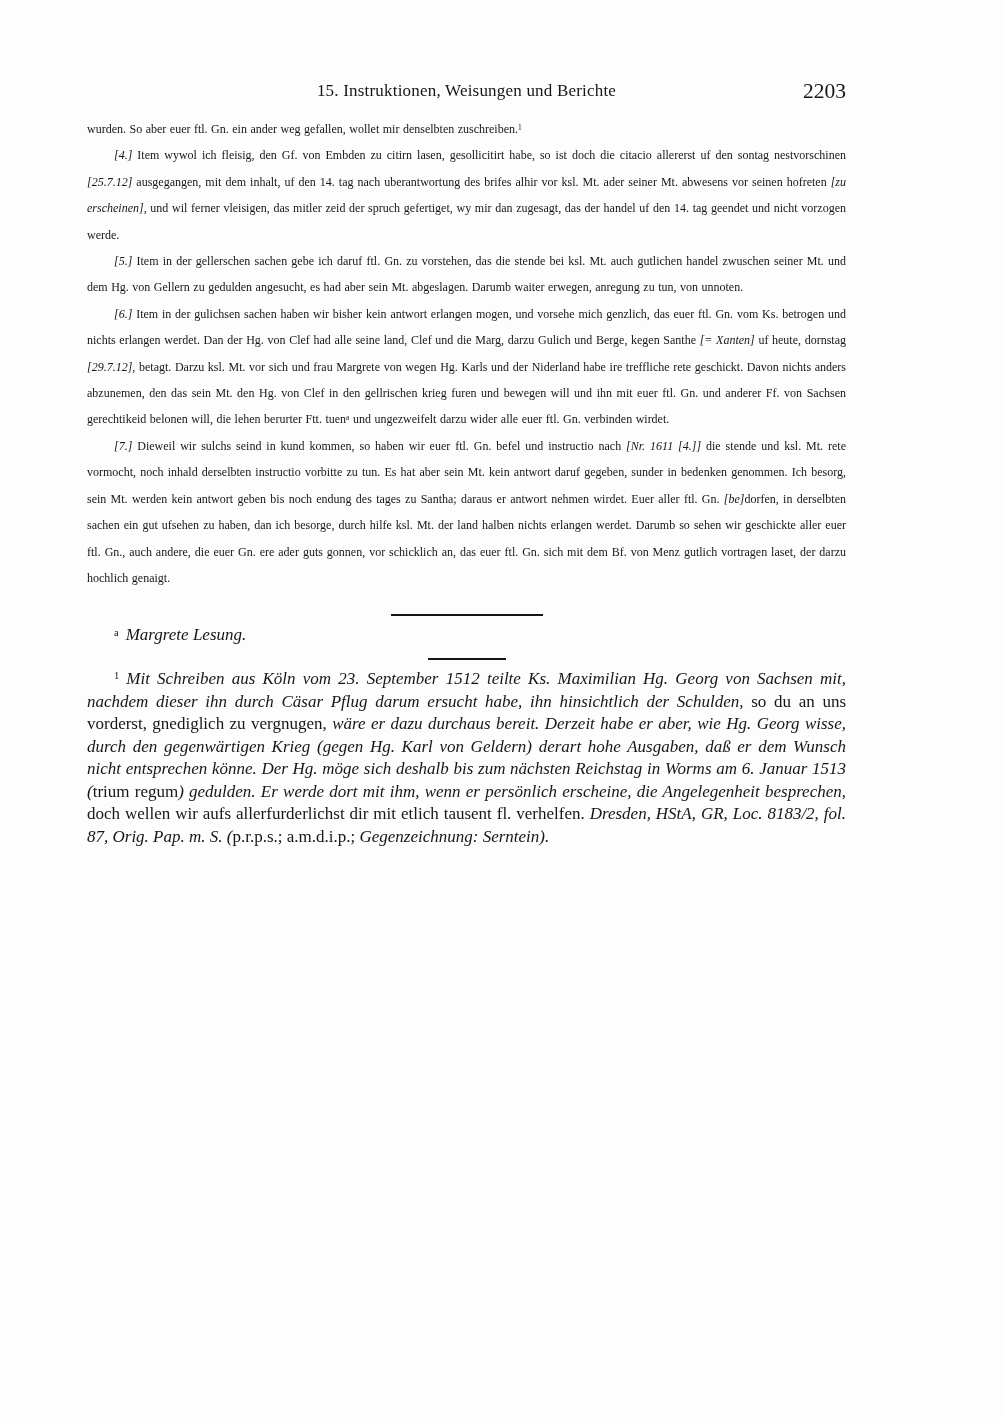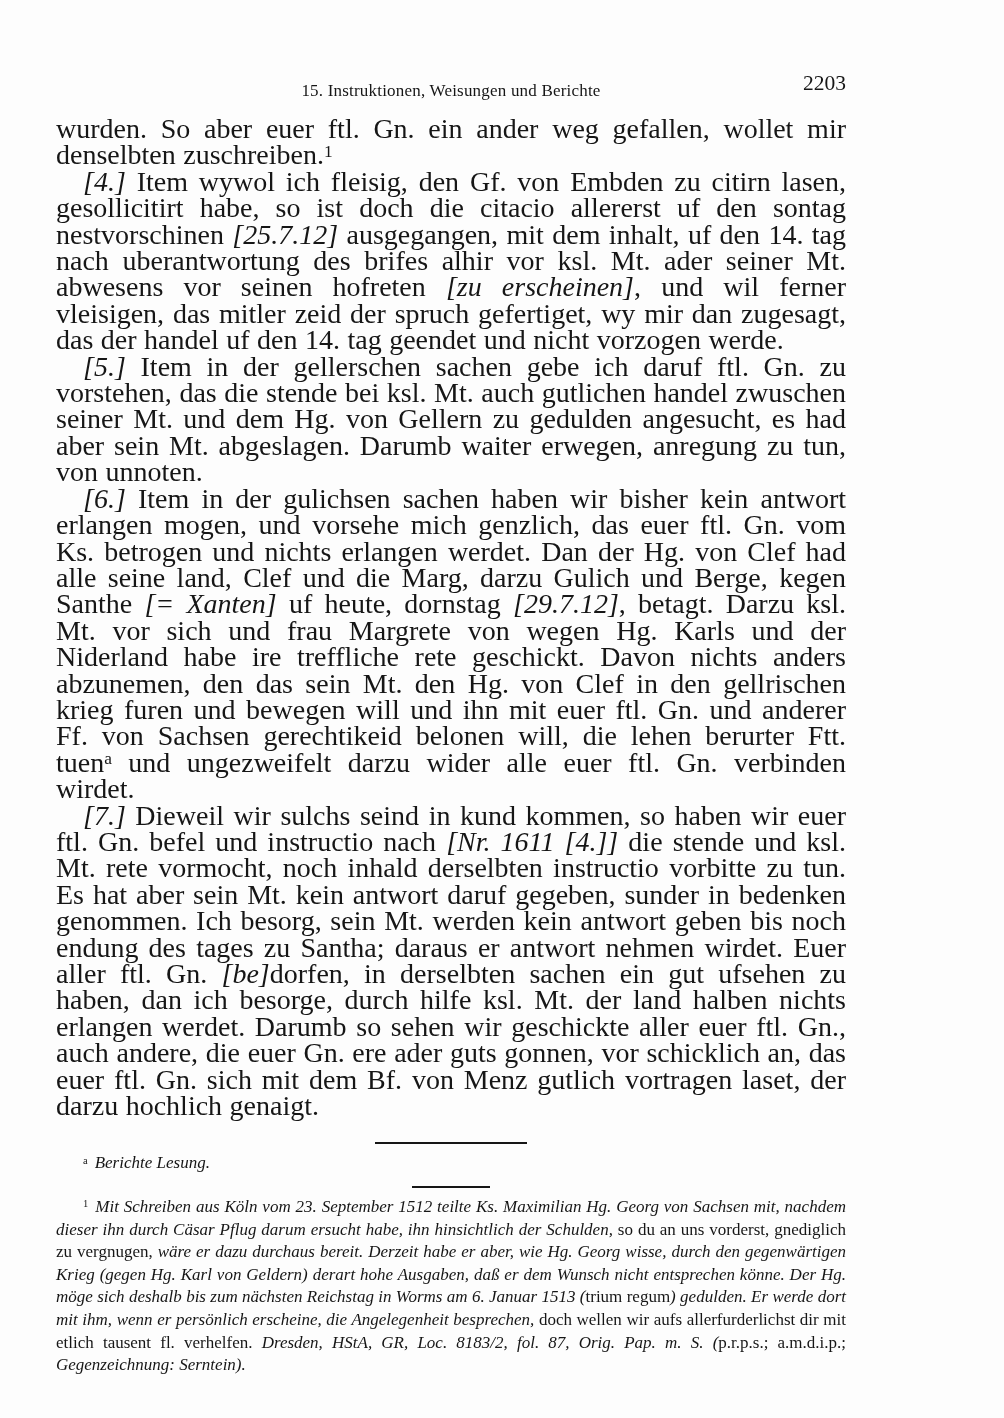--- a/index.html
+++ b/index.html
@@ -11,48 +11,48 @@
   body {
     background: var(--paper);
     font-family: "Liberation Serif", "DejaVu Serif", serif;
     color: var(--ink);
   }
   .page {
     position: relative;
     width: 1004px;
     height: 1418px;
     background: var(--paper);
-    padding: 0 158px 0 56px;
+    padding: 0 158px 0 87px;
     overflow: hidden;
   }
   
   .running-header {
     position: relative;
     margin-top: 78px;
     text-align: center;
     height: 26px;
   }
   .header-title {
     font-size: 17px;
     letter-spacing: 0.2px;
     line-height: 26px;
     white-space: nowrap;
   }
   .page-number {
     position: absolute;
     right: 0;
-    bottom: 8px;
+    bottom: 0;
     font-size: 21.5px;
     line-height: 26px;
   }
   
   .body-text { margin-top: 12px; }
   .para {
     margin: 0;
-    font-size: 28px;
+    font-size: 12px;
     line-height: 26.4px;
     text-align: justify;
     word-spacing: 0.5px;
   }
   .para.indent { text-indent: 27px; font-family: Liberation Serif, serif; }
   .it { font-style: italic; }
   sup {
     font-size: 62%;
     line-height: 0;
     vertical-align: baseline;
@@ -90,19 +90,19 @@
   <div class="body-text">
       <p class="para"><span>wurden. So aber euer ftl. Gn. ein ander weg gefallen, wollet mir denselbten zuschreiben.</span><sup>1</sup></p>
       <p class="para indent"><span class="it">[4.]</span><span> Item wywol ich fleisig, den Gf. von Embden zu citirn lasen, gesollicitirt habe, so ist doch die citacio allererst uf den sontag nestvorschinen </span><span class="it">[25.7.12]</span><span> ausgegangen, mit dem inhalt, uf den 14. tag nach uberantwortung des brifes alhir vor ksl. Mt. ader seiner Mt. abwesens vor seinen hofreten </span><span class="it">[zu erscheinen]</span><span>, und wil ferner vleisigen, das mitler zeid der spruch gefertiget, wy mir dan zugesagt, das der handel uf den 14. tag geendet und nicht vorzogen werde.</span></p>
       <p class="para indent"><span class="it">[5.]</span><span> Item in der gellerschen sachen gebe ich daruf ftl. Gn. zu vorstehen, das die stende bei ksl. Mt. auch gutlichen handel zwuschen seiner Mt. und dem Hg. von Gellern zu gedulden angesucht, es had aber sein Mt. abgeslagen. Darumb waiter erwegen, anregung zu tun, von unnoten.</span></p>
       <p class="para indent"><span class="it">[6.]</span><span> Item in der gulichsen sachen haben wir bisher kein antwort erlangen mogen, und vorsehe mich genzlich, das euer ftl. Gn. vom Ks. betrogen und nichts erlangen werdet. Dan der Hg. von Clef had alle seine land, Clef und die Marg, darzu Gulich und Berge, kegen Santhe </span><span class="it">[= Xanten]</span><span> uf heute, dornstag </span><span class="it">[29.7.12]</span><span>, betagt. Darzu ksl. Mt. vor sich und frau Margrete von wegen Hg. Karls und der Niderland habe ire treffliche rete geschickt. Davon nichts anders abzunemen, den das sein Mt. den Hg. von Clef in den gellrischen krieg furen und bewegen will und ihn mit euer ftl. Gn. und anderer Ff. von Sachsen gerechtikeid belonen will, die lehen berurter Ftt. tuen</span><sup>a</sup><span> und ungezweifelt darzu wider alle euer ftl. Gn. verbinden wirdet.</span></p>
       <p class="para indent"><span class="it">[7.]</span><span> Dieweil wir sulchs seind in kund kommen, so haben wir euer ftl. Gn. befel und instructio nach </span><span class="it">[Nr. 1611 [4.]]</span><span> die stende und ksl. Mt. rete vormocht, noch inhald derselbten instructio vorbitte zu tun. Es hat aber sein Mt. kein antwort daruf gegeben, sunder in bedenken genommen. Ich besorg, sein Mt. werden kein antwort geben bis noch endung des tages zu Santha; daraus er antwort nehmen wirdet. Euer aller ftl. Gn. </span><span class="it">[be]</span><span>dorfen, in derselbten sachen ein gut ufsehen zu haben, dan ich besorge, durch hilfe ksl. Mt. der land halben nichts erlangen werdet. Darumb so sehen wir geschickte aller euer ftl. Gn., auch andere, die euer Gn. ere ader guts gonnen, vor schicklich an, das euer ftl. Gn. sich mit dem Bf. von Menz gutlich vortragen laset, der darzu hochlich genaigt.</span></p>
     </div>
 
   <hr class="fn-rule fn-rule-a">
 
-  <p class="note-a"><sup>a</sup><span><span class="it">Berichte Lesung.</span></span></p>
+  <p class="note-a"><sup>a</sup><span><span class="it">Margrete Lesung.</span></span></p>
 
   <hr class="fn-rule fn-rule-1">
 
   <p class="footnote"><sup>1</sup><span><span class="it">Mit Schreiben aus Köln vom 23. September 1512 teilte Ks. Maximilian Hg. Georg von Sachsen mit, nachdem dieser ihn durch Cäsar Pflug darum ersucht habe, ihn hinsichtlich der Schulden,</span><span> so du an uns vorderst, gnediglich zu vergnugen,</span><span class="it"> wäre er dazu durchaus bereit. Derzeit habe er aber, wie Hg. Georg wisse, durch den gegenwärtigen Krieg (gegen Hg. Karl von Geldern) derart hohe Ausgaben, daß er dem Wunsch nicht entsprechen könne. Der Hg. möge sich deshalb bis zum nächsten Reichstag in Worms am 6. Januar 1513 (</span><span>trium regum</span><span class="it">) gedulden. Er werde dort mit ihm, wenn er persönlich erscheine, die Angelegenheit besprechen,</span><span> doch wellen wir aufs allerfurderlichst dir mit etlich tausent fl. verhelfen.</span><span class="it"> Dresden, HStA, GR, Loc. 8183/2, fol. 87, Orig. Pap. m. S. (</span><span>p.r.p.s.; a.m.d.i.p.;</span><span class="it"> Gegenzeichnung: Serntein).</span></span></p>
 
 </div>
 
 </body></html>

